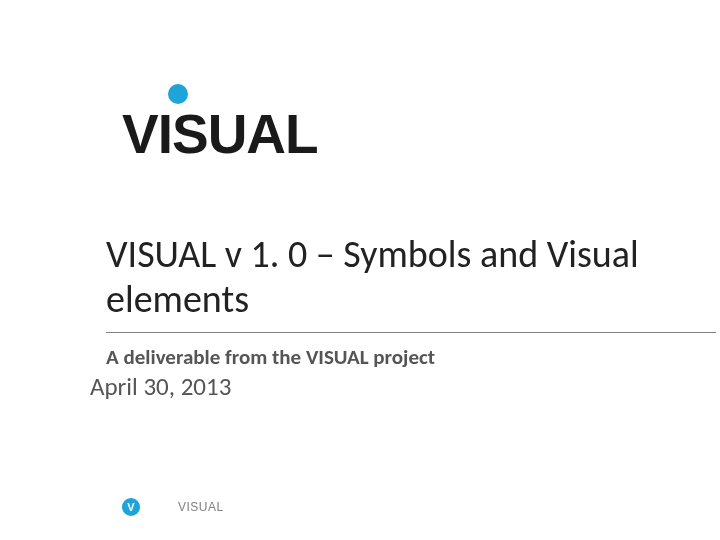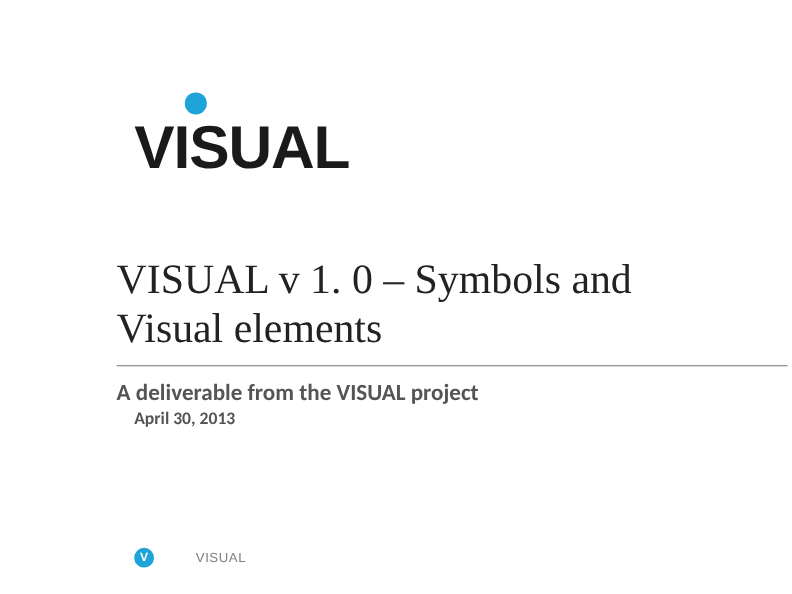--- a/index.html
+++ b/index.html
@@ -38,45 +38,44 @@
     }
     .title {
       position: absolute;
       top: 184px;
       left: 58px;
       right: 60px;
       font-size: 38px;
       font-weight: 400;
       color: #222222;
       line-height: 1.18;
-      font-family: Liberation Serif, serif;
     }
     .divider {
       position: absolute;
       top: 284px;
       left: 58px;
       width: 610px;
       height: 1px;
       background: #808080;
     }
     .subtitle-line1 {
       position: absolute;
       top: 296px;
       left: 58px;
       font-size: 21px;
       color: #555555;
       font-weight: 700;
     }
     .subtitle-line2 {
       position: absolute;
       top: 323px;
-      left: 74px;
-      font-size: 16px;
+      left: 42px;
+      font-size: 25px;
       color: #555555;
-      font-weight: 700;
+      font-weight: 400;
     }
     .footer {
       position: absolute;
       bottom: 24px;
       left: 58px;
       display: flex;
       align-items: center;
       gap: 6px;
     }
     .footer-badge {

